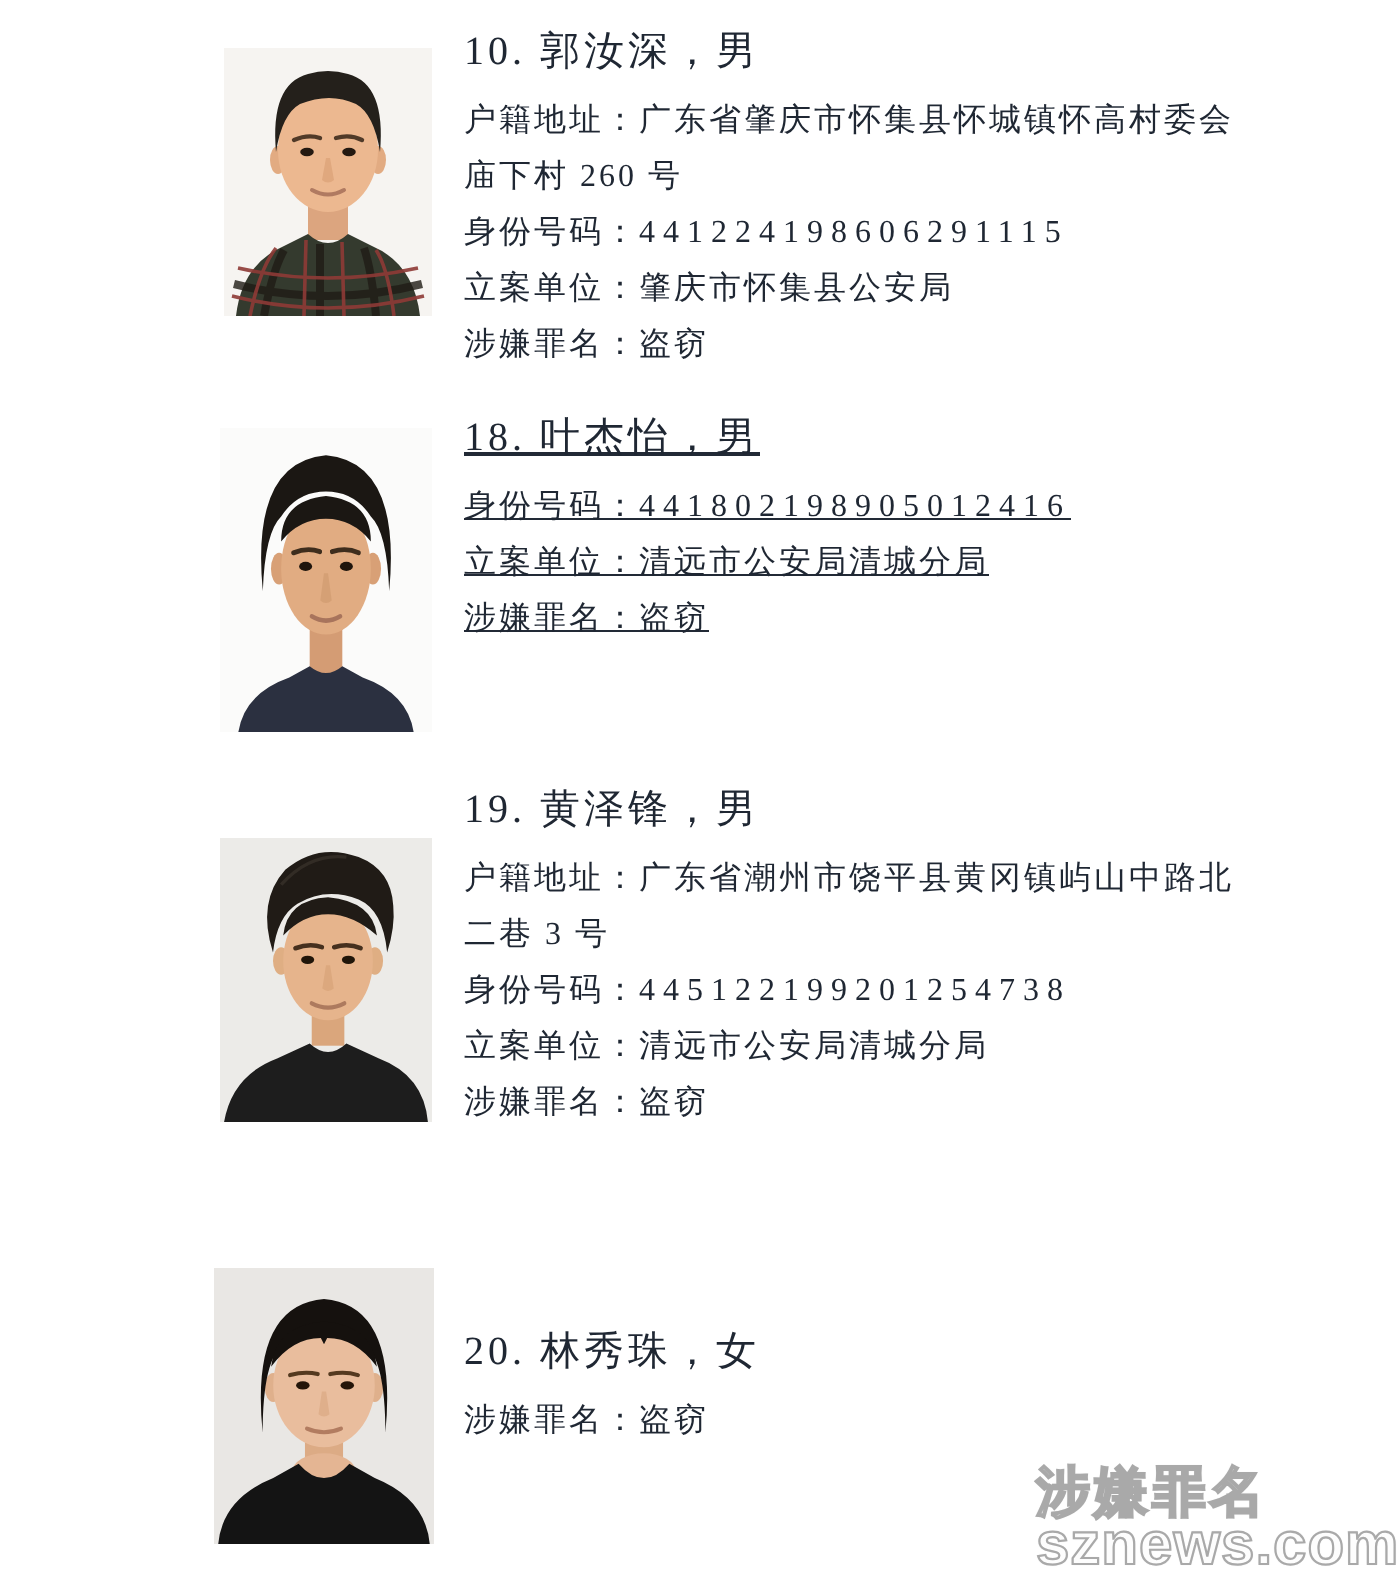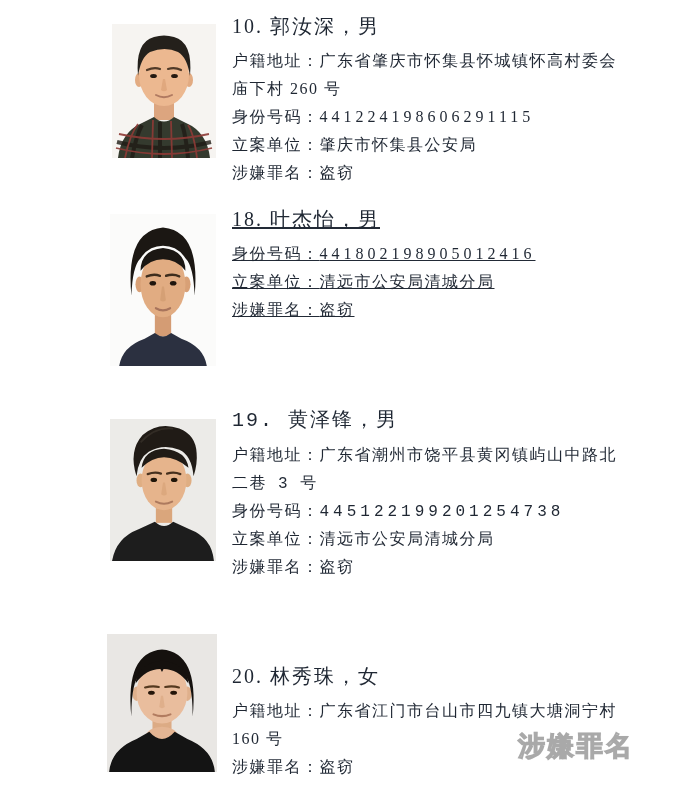--- a/index.html
+++ b/index.html
@@ -12,21 +12,21 @@
   .entry{position:absolute;left:0;top:0;width:700px;}
   .photo{position:absolute;}
   .photo svg{display:block;width:100%;height:100%;}
   .e0 .photo{left:112px;top:24px;width:104px;height:134px;}
   .e1 .photo{left:110px;top:214px;width:106px;height:152px;}
   .e2 .photo{left:110px;top:419px;width:106px;height:142px;}
   .e3 .photo{left:107px;top:634px;width:110px;height:138px;}
   .text{position:absolute;left:232px;width:400px;}
   .e0 .text{top:13px;}
   .e1 .text{top:206px;text-decoration:underline;}
-  .e2 .text{top:408px;font-family:Liberation Mono, monospace;}
+  .e2 .text{top:392px;}
   .e3 .text{top:619px;margin-top:44px;}
   .title{
     font-size:20px;line-height:26px;font-weight:400;
     letter-spacing:2px;margin:0 0 8px 0;color:#1f2733;
   }
   .line{
     font-size:16px;line-height:28px;margin:0;
     letter-spacing:1.5px;color:#1f2733;
   }
   .num{letter-spacing:4px;}
@@ -157,22 +157,22 @@
         <ellipse cx="42" cy="57" rx="3.2" ry="2" fill="#241509"></ellipse>
         <ellipse cx="63" cy="57" rx="3.2" ry="2" fill="#241509"></ellipse>
         <path d="M51,60 l-1.6,11 q2.6,2.2 5.2,0 l-1.6,-11 Z" fill="#dfaf8b"></path>
         <path d="M44,78 q8,3.5 16,0" stroke="#b27c60" stroke-width="2" fill="none" stroke-linecap="round"></path>
         <ellipse cx="52" cy="99" rx="15" ry="9" fill="#e4b593"></ellipse>
         <path d="M2,134 Q4,112 28,102 L40,95 Q52,109 64,95 L76,102 Q100,112 102,134 Z" fill="#141414"></path>
       </svg>
     </div>
     <div class="text">
       <h3 class="title">20. 林秀珠，女</h3>
-      <p class="line"><span>户籍地址：</span><span>广东省江门市台山市四九镇大塘洞宁村 160 号</span></p>
       <p class="line"><span>涉嫌罪名：</span><span>盗窃</span></p>
     </div>
   </section>
 
   <div class="watermark">
     <div class="wm1">涉嫌罪名</div>
+    <div class="wm2">sznews.com</div>
   </div>
 
 </div>
 
 </body></html>

